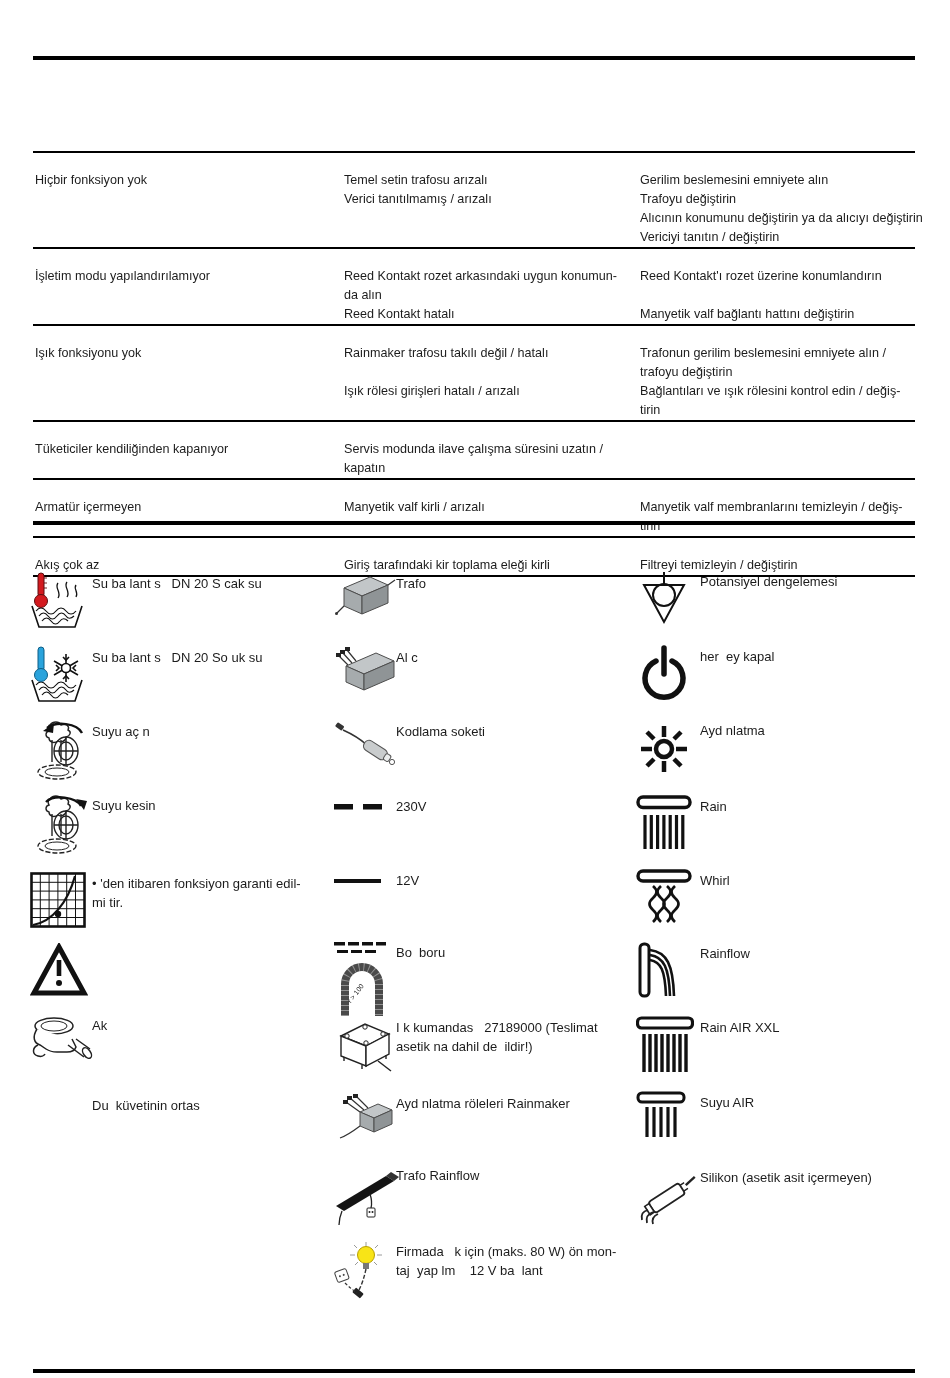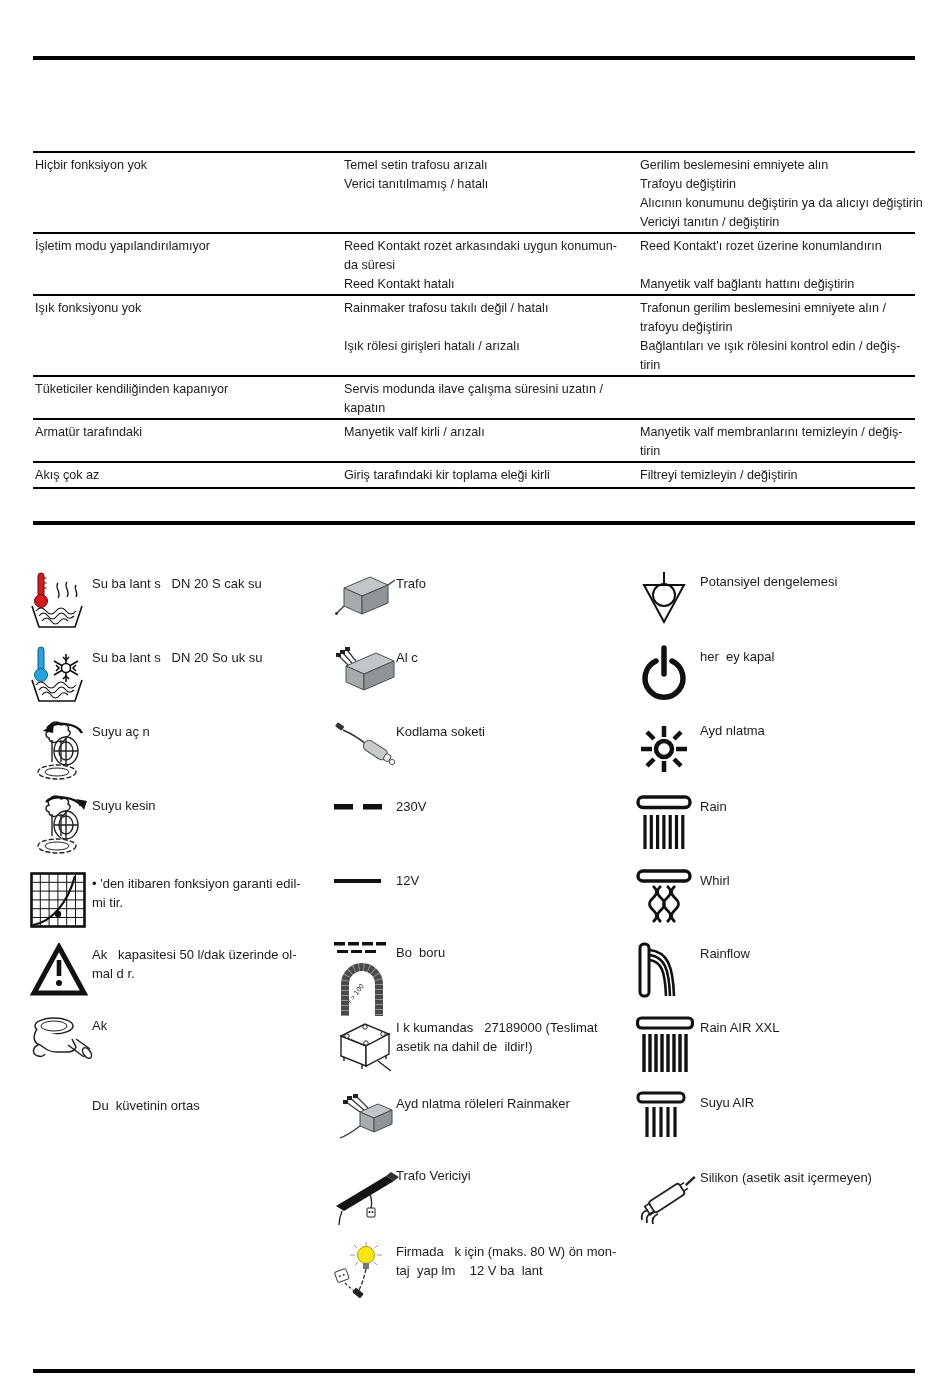--- a/index.html
+++ b/index.html
@@ -6,21 +6,21 @@
   body{width:950px;height:1378px;background:#fff;position:relative;overflow:hidden;
        font-family:"Liberation Sans",sans-serif;color:#1c1c1c;}
   .rule{position:absolute;left:33px;width:882px;background:#000}
   #rule-top{top:56px;height:4px}
   #rule-mid{top:521px;height:4px}
   #rule-bottom{top:1369px;height:4px}
 
   
   #tbl{position:absolute;left:33px;top:151px;width:882px}
   .trow{display:grid;grid-template-columns:309px 296px 1fr;border-bottom:2px solid #000;
-        box-sizing:border-box;padding-top:3px}
+        box-sizing:border-box;padding-top:18px}
   .trow.first{border-top:2px solid #000}
   .r1{min-height:80px}.r2{min-height:61px}.r3{min-height:79px}
   .r4{min-height:42px}.r5{min-height:42px}.r6{min-height:26px}
   .tcell{padding-left:2px}
   .line{font-size:12.6px;line-height:19px;min-height:19px;white-space:pre}
 
   
   .leg{position:absolute;display:flex;align-items:flex-start}
   .leg .ic{flex:0 0 auto;display:flex;flex-direction:column;align-items:flex-start}
   .lab{font-size:13px;line-height:19px;white-space:pre;padding-top:2px}
@@ -34,36 +34,36 @@
 
 <div class="rule" id="rule-top"></div>
 
 <div id="tbl">
   <div class="trow first r1">
     <div class="tcell">
         <div class="line">Hiçbir fonksiyon yok</div>
       </div>
     <div class="tcell">
       <div class="line">Temel setin trafosu arızalı</div>
-      <div class="line">Verici tanıtılmamış / hatalı</div>
+      <div class="line">Verici tanıtılmamış / arızalı</div>
     </div>
     <div class="tcell">
       <div class="line">Gerilim beslemesini emniyete alın</div>
       <div class="line">Trafoyu değiştirin</div>
       <div class="line">Alıcının konumunu değiştirin ya da alıcıyı değiştirin</div>
       <div class="line">Vericiyi tanıtın / değiştirin</div>
     </div>
   </div>
   <div class="trow r2">
     <div class="tcell">
         <div class="line">İşletim modu yapılandırılamıyor</div>
       </div>
     <div class="tcell">
       <div class="line">Reed Kontakt rozet arkasındaki uygun konumun-</div>
-      <div class="line">da süresi</div>
+      <div class="line">da alın</div>
       <div class="line">Reed Kontakt hatalı</div>
     </div>
     <div class="tcell">
       <div class="line">Reed Kontakt'ı rozet üzerine konumlandırın</div>
       <div class="line"></div>
       <div class="line">Manyetik valf bağlantı hattını değiştirin</div>
     </div>
   </div>
   <div class="trow r3">
     <div class="tcell">
@@ -85,21 +85,21 @@
     <div class="tcell">
         <div class="line">Tüketiciler kendiliğinden kapanıyor</div>
       </div>
     <div class="tcell">
       <div class="line">Servis modunda ilave çalışma süresini uzatın /</div>
       <div class="line">kapatın</div>
     </div>
   </div>
   <div class="trow r5">
     <div class="tcell">
-        <div class="line">Armatür tarafındaki</div>
+        <div class="line">Armatür içermeyen</div>
       </div>
     <div class="tcell">
       <div class="line">Manyetik valf kirli / arızalı</div>
     </div>
     <div class="tcell">
       <div class="line">Manyetik valf membranlarını temizleyin / değiş-</div>
       <div class="line">tirin</div>
     </div>
   </div>
   <div class="trow r6">
@@ -217,24 +217,20 @@
 </div>
 
 <div class="leg c1" style="top:943px">
   <div class="ic">
     <svg width="58" height="54" viewBox="0 0 58 54">
       <path d="M29 4 L54 50 H4 Z" fill="#fff" stroke="#111" stroke-width="5"></path>
       <rect x="26.7" y="17" width="4.6" height="16" fill="#111"></rect>
       <circle cx="29" cy="40" r="3" fill="#111"></circle>
     </svg>
   </div>
-  <div>
-    <div class="lab">Ak   kapasitesi 50 l/dak üzerinde ol-</div>
-    <div class="lab" style="padding-top:0">mal d r.</div>
-  </div>
 </div>
 
 <div class="leg c1" style="top:1014px">
   <div class="ic">
     <svg width="64" height="60" viewBox="0 0 64 60">
       <g fill="#fff" stroke="#222" stroke-width="1.5">
         <ellipse cx="24" cy="12" rx="19" ry="8"></ellipse>
         <ellipse cx="24" cy="12" rx="13" ry="5" stroke-width="1"></ellipse>
         <path d="M7 15 c-5 8 -3 14 3 16 l6 4 c3 2 7 3 11 3 h10 c5 0 8 -2 9 -5 L42 25"></path>
         <path d="M38 31 L54 43 M46 25 L60 35"></path>
@@ -410,21 +406,21 @@
       <polygon points="52,12 57,8 65,13 60,17" fill="#333"></polygon>
       <polygon points="2,42 52,12 60,17 10,47" fill="#141414"></polygon>
       <path d="M36 30 C 38 36 38 40 37 44" stroke="#222" stroke-width="1.3" fill="none"></path>
       <rect x="33" y="44" width="8" height="9" rx="1" fill="#fff" stroke="#222"></rect>
       <circle cx="35.5" cy="48" r="1" fill="#222"></circle>
         <circle cx="38.5" cy="48" r="1" fill="#222"></circle>
       <path d="M8 47 C 6 52 5 56 5 61" stroke="#222" stroke-width="1.3" fill="none"></path>
     </svg>
   </div>
   <div>
-      <div class="lab">Trafo Vericiyi</div>
+      <div class="lab">Trafo Rainflow</div>
     </div>
 </div>
 
 <div class="leg c2" style="top:1240px">
   <div class="ic">
     <svg width="58" height="68" viewBox="0 0 58 68">
       <g stroke="#9a9a9a" stroke-width="1">
         <path d="M32 2 V6 M20 5 L23 8 M44 5 L41 8 M16 15 H21 M48 15 H43 M21 25 L24 22 M43 25 L40 22"></path>
       </g>
       <circle cx="32" cy="15" r="8.5" fill="#f8e417" stroke="#b79f00"></circle>

